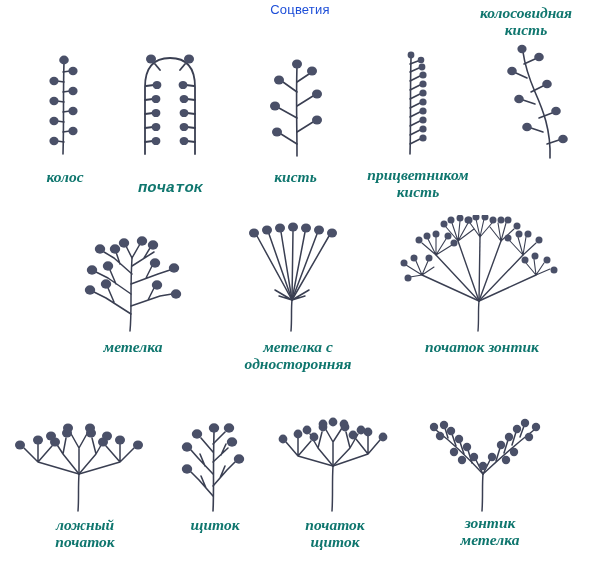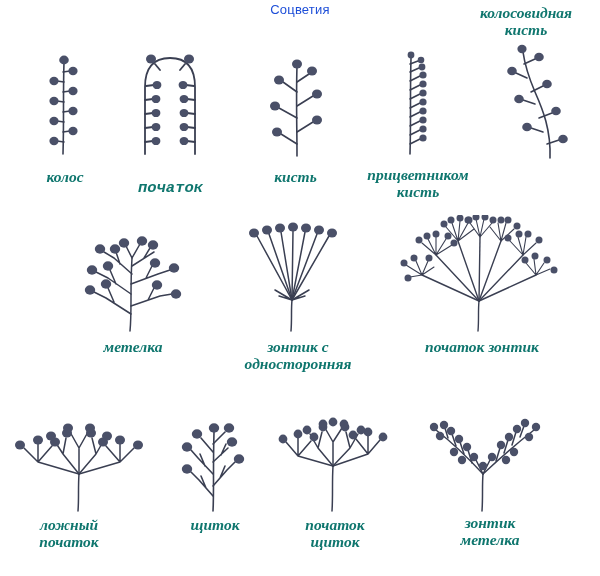--- a/index.html
+++ b/index.html
@@ -266,21 +266,21 @@
         <ellipse cx="32" cy="12" rx="5" ry="4.5"></ellipse>
         <ellipse cx="45" cy="10" rx="5" ry="4.5"></ellipse>
         <ellipse cx="58" cy="9" rx="5" ry="4.5"></ellipse>
         <ellipse cx="71" cy="10" rx="5" ry="4.5"></ellipse>
         <ellipse cx="84" cy="12" rx="5" ry="4.5"></ellipse>
         <ellipse cx="97" cy="15" rx="5" ry="4.5"></ellipse>
       </g>
     </svg>
   </div>
   <div class="caption" style="left:218px; top:338px; width:160px;">
-    <span>зонтик с</span>
+    <span>метелка с</span>
     <span class="ln2">односторонняя</span>
   </div>
 
   <div class="fig" style="left:400px; top:215px;">
     <svg width="160" height="118" viewBox="0 0 160 118">
       <g stroke="#3a3f52" stroke-width="1.4" fill="none" stroke-linecap="round">
         <path d="M78 116 C79 104, 78 96, 79 86"></path>
         <path d="M79 86 L22 60"></path>
         <path d="M79 86 L36 40"></path>
         <path d="M79 86 L58 26"></path>
@@ -353,21 +353,21 @@
         <ellipse cx="95" cy="34" rx="5" ry="4.5"></ellipse>
         <ellipse cx="43" cy="28" rx="5" ry="4.5"></ellipse>
         <ellipse cx="59" cy="25" rx="5" ry="4.5"></ellipse>
         <ellipse cx="99" cy="28" rx="5" ry="4.5"></ellipse>
         <ellipse cx="83" cy="25" rx="5" ry="4.5"></ellipse>
         <ellipse cx="60" cy="20" rx="5" ry="4.5"></ellipse>
         <ellipse cx="82" cy="20" rx="5" ry="4.5"></ellipse>
       </g>
     </svg>
   </div>
-  <div class="caption" style="left:4px; top:516px; width:130px;">
+  <div class="caption" style="left:20px; top:516px; width:130px;">
     <span>ложный</span>
     <span class="ln2">початок</span>
   </div>
 
   <div class="fig" style="left:165px; top:408px;">
     <svg width="100" height="105" viewBox="0 0 100 105">
       <g stroke="#3a3f52" stroke-width="1.6" fill="none" stroke-linecap="round">
         <path d="M48 103 C49 86, 48 60, 49 24"></path>
         <path d="M48 88 L34 72 M41 80 L36 68 M34 72 L26 64"></path>
         <path d="M48 78 L62 62 M55 70 L60 58 M62 62 L70 54"></path>

